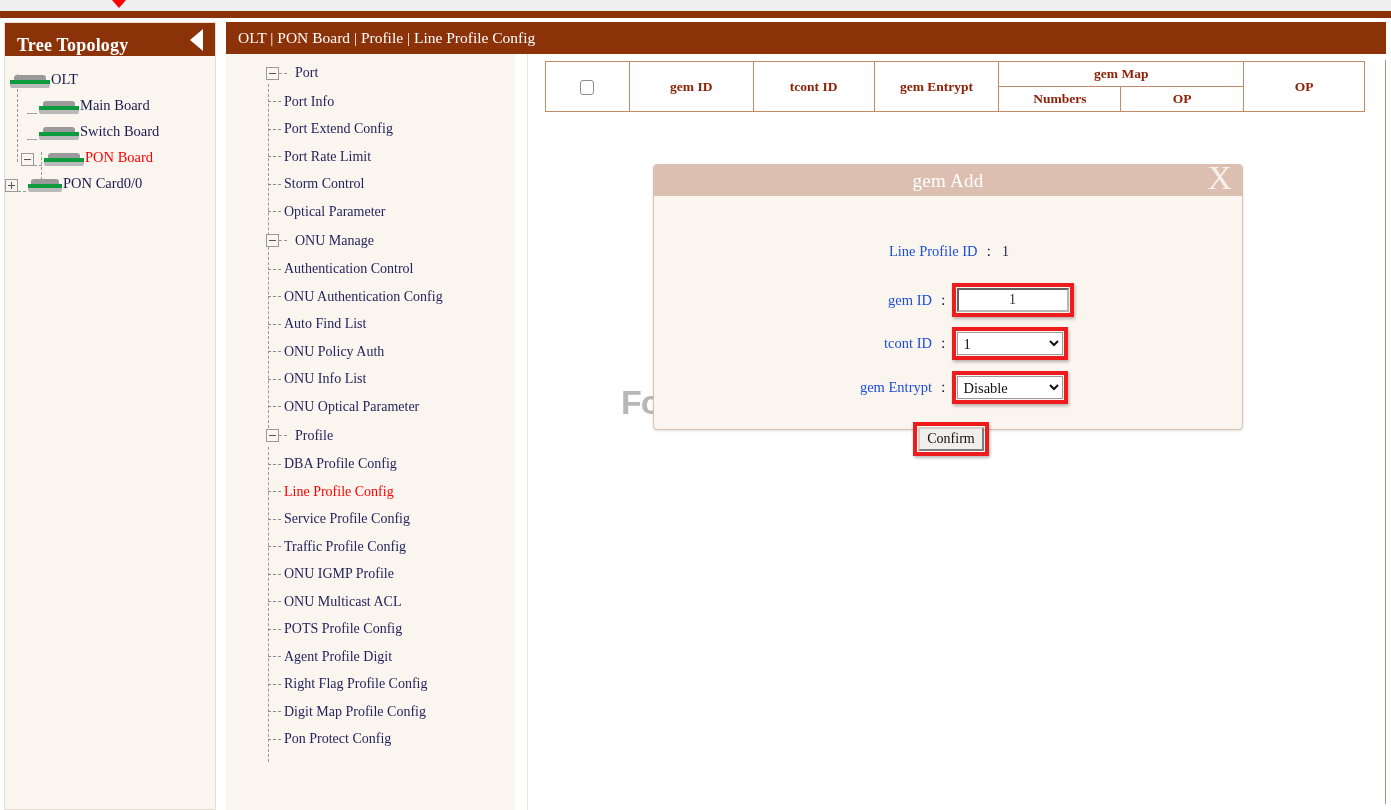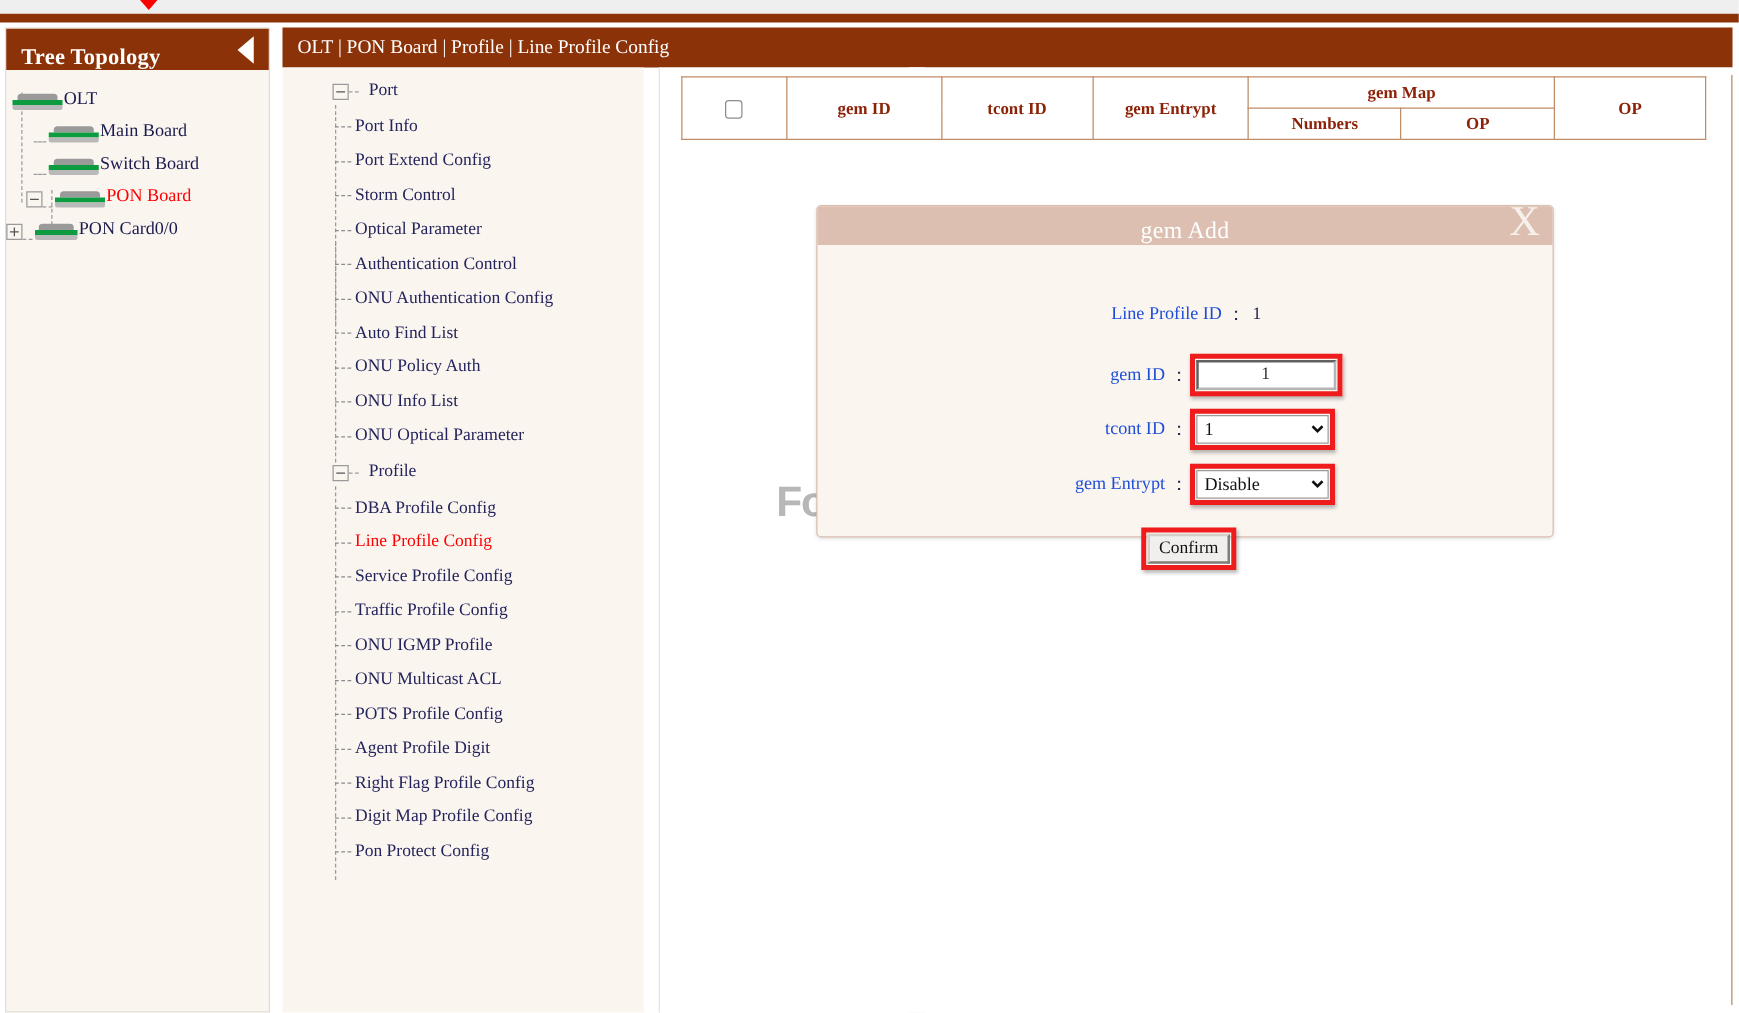--- a/index.html
+++ b/index.html
@@ -196,21 +196,21 @@
   #modal {
     position: absolute; left: 653px; top: 164px; width: 590px; height: 266px;
     background: #fbf5f0;
     border: 1px solid #d9bfae;
     border-radius: 4px;
     box-shadow: 0 1px 3px rgba(0,0,0,.12);
   }
   #modal-title {
     position: relative; height: 31px; background: #ddbfb1;
     border-radius: 3px 3px 0 0;
-    display: flex; align-items: flex-end; justify-content: center;
+    display: flex; align-items: center; justify-content: center;
   }
   #modal-title .mt-text {
     color: #ffffff; font-size: 19px; letter-spacing: .3px;
   }
   #modal-close {
     position: absolute; right: 10px; top: -4px;
     color: #f7f1ec; font-size: 34px; line-height: 34px; cursor: pointer;
     font-family: "Liberation Serif", serif;
   }
   #modal-body { position: relative; height: 234px; }
@@ -345,28 +345,37 @@
           <div class="navitem">
             <span class="tee"></span>
             <span class="ilabel">Port Info</span>
           </div>
           <div class="navitem">
             <span class="tee"></span>
             <span class="ilabel">Port Extend Config</span>
           </div>
           <div class="navitem">
             <span class="tee"></span>
+            <span class="ilabel">Port Rate Limit</span>
+          </div>
+          <div class="navitem">
+            <span class="tee"></span>
             <span class="ilabel">Storm Control</span>
           </div>
           <div class="navitem">
             <span class="tee"></span>
             <span class="ilabel">Optical Parameter</span>
           </div>
         </div>
 
+        <div class="navgroup">
+          <span class="plusbox"></span>
+          <span class="dashline" style="width:8px;"></span>
+          <span class="gname">ONU Manage</span>
+        </div>
         <div style="position:relative;">
           <div class="vbar-dashed" style="left:42px; top:-4px; height:176px;"></div>
           <div class="navitem">
             <span class="tee"></span>
             <span class="ilabel">Authentication Control</span>
           </div>
           <div class="navitem">
             <span class="tee"></span>
             <span class="ilabel">ONU Authentication Config</span>
           </div>

